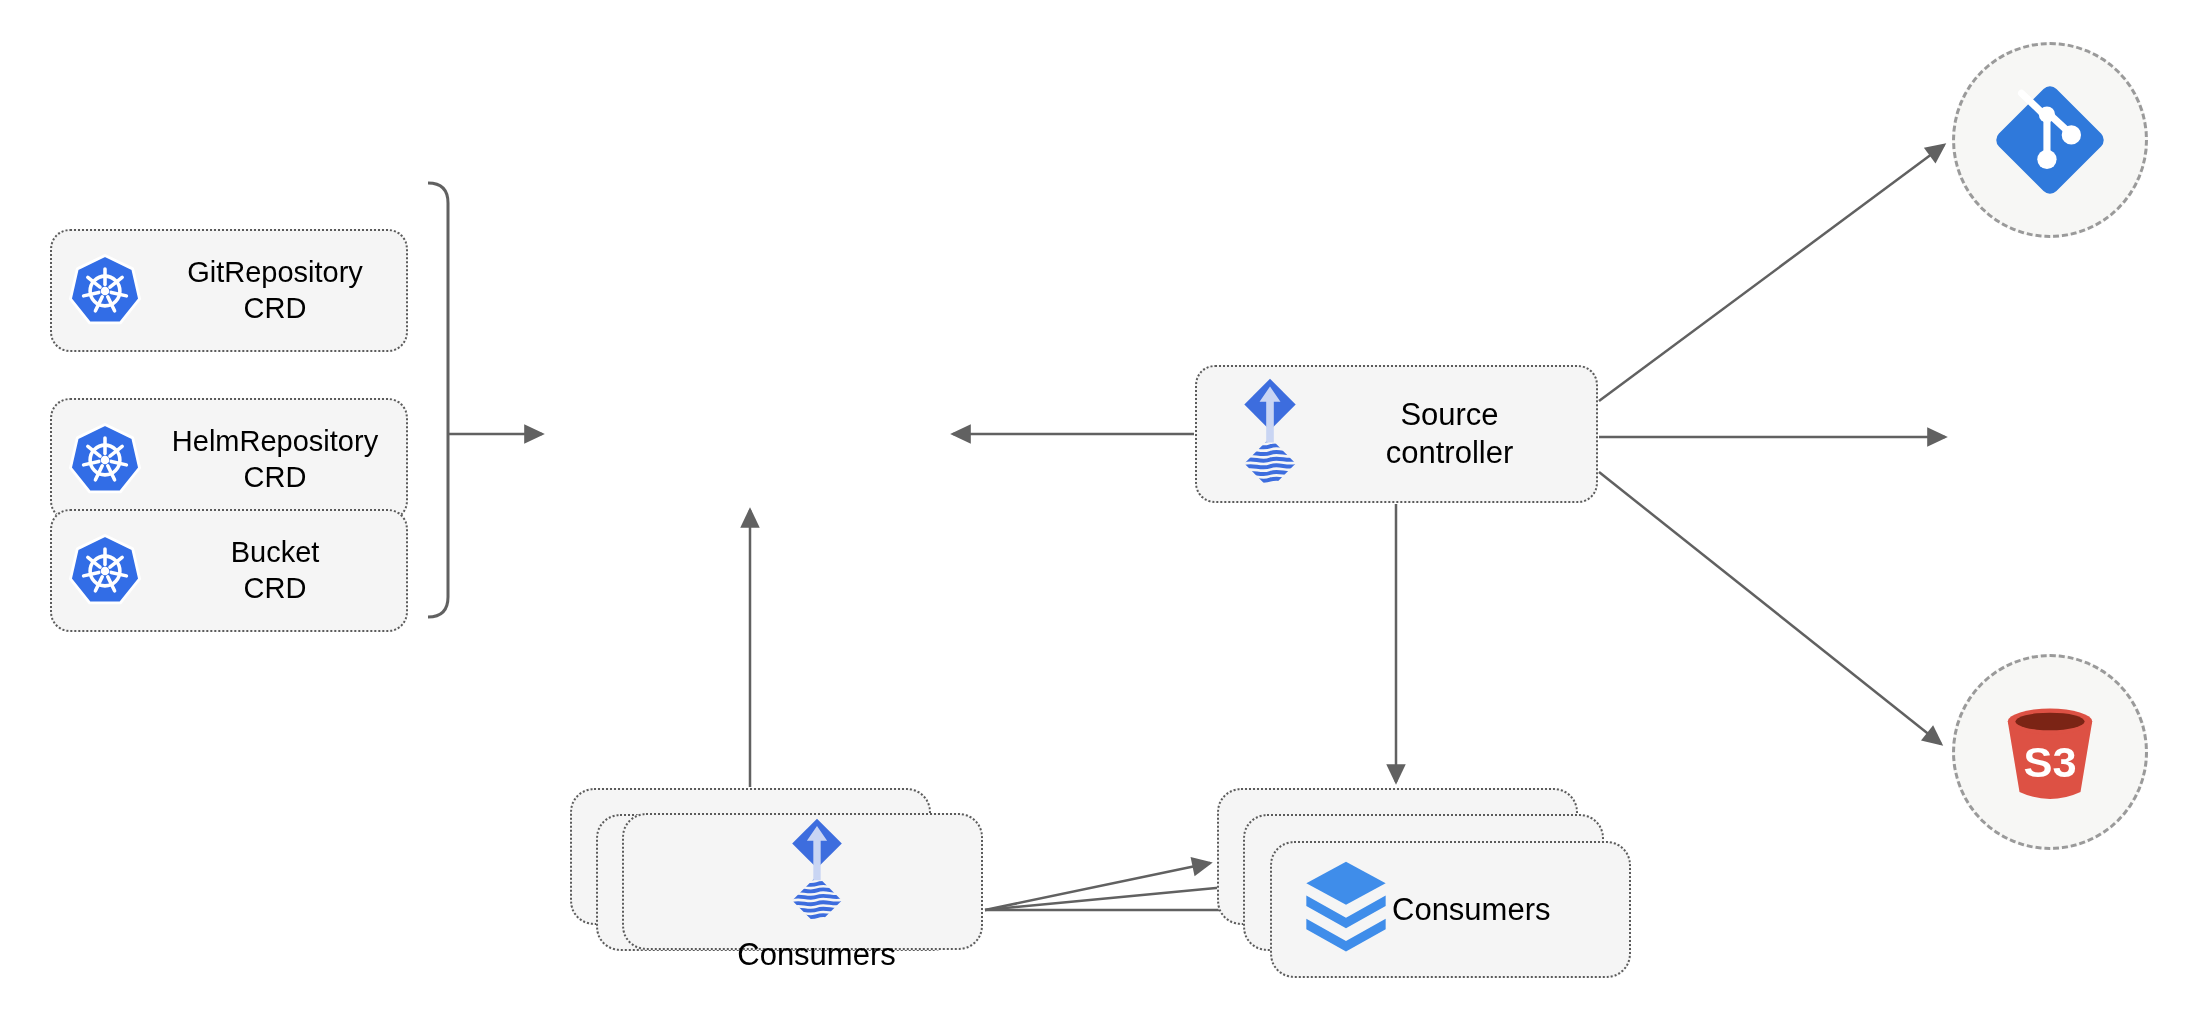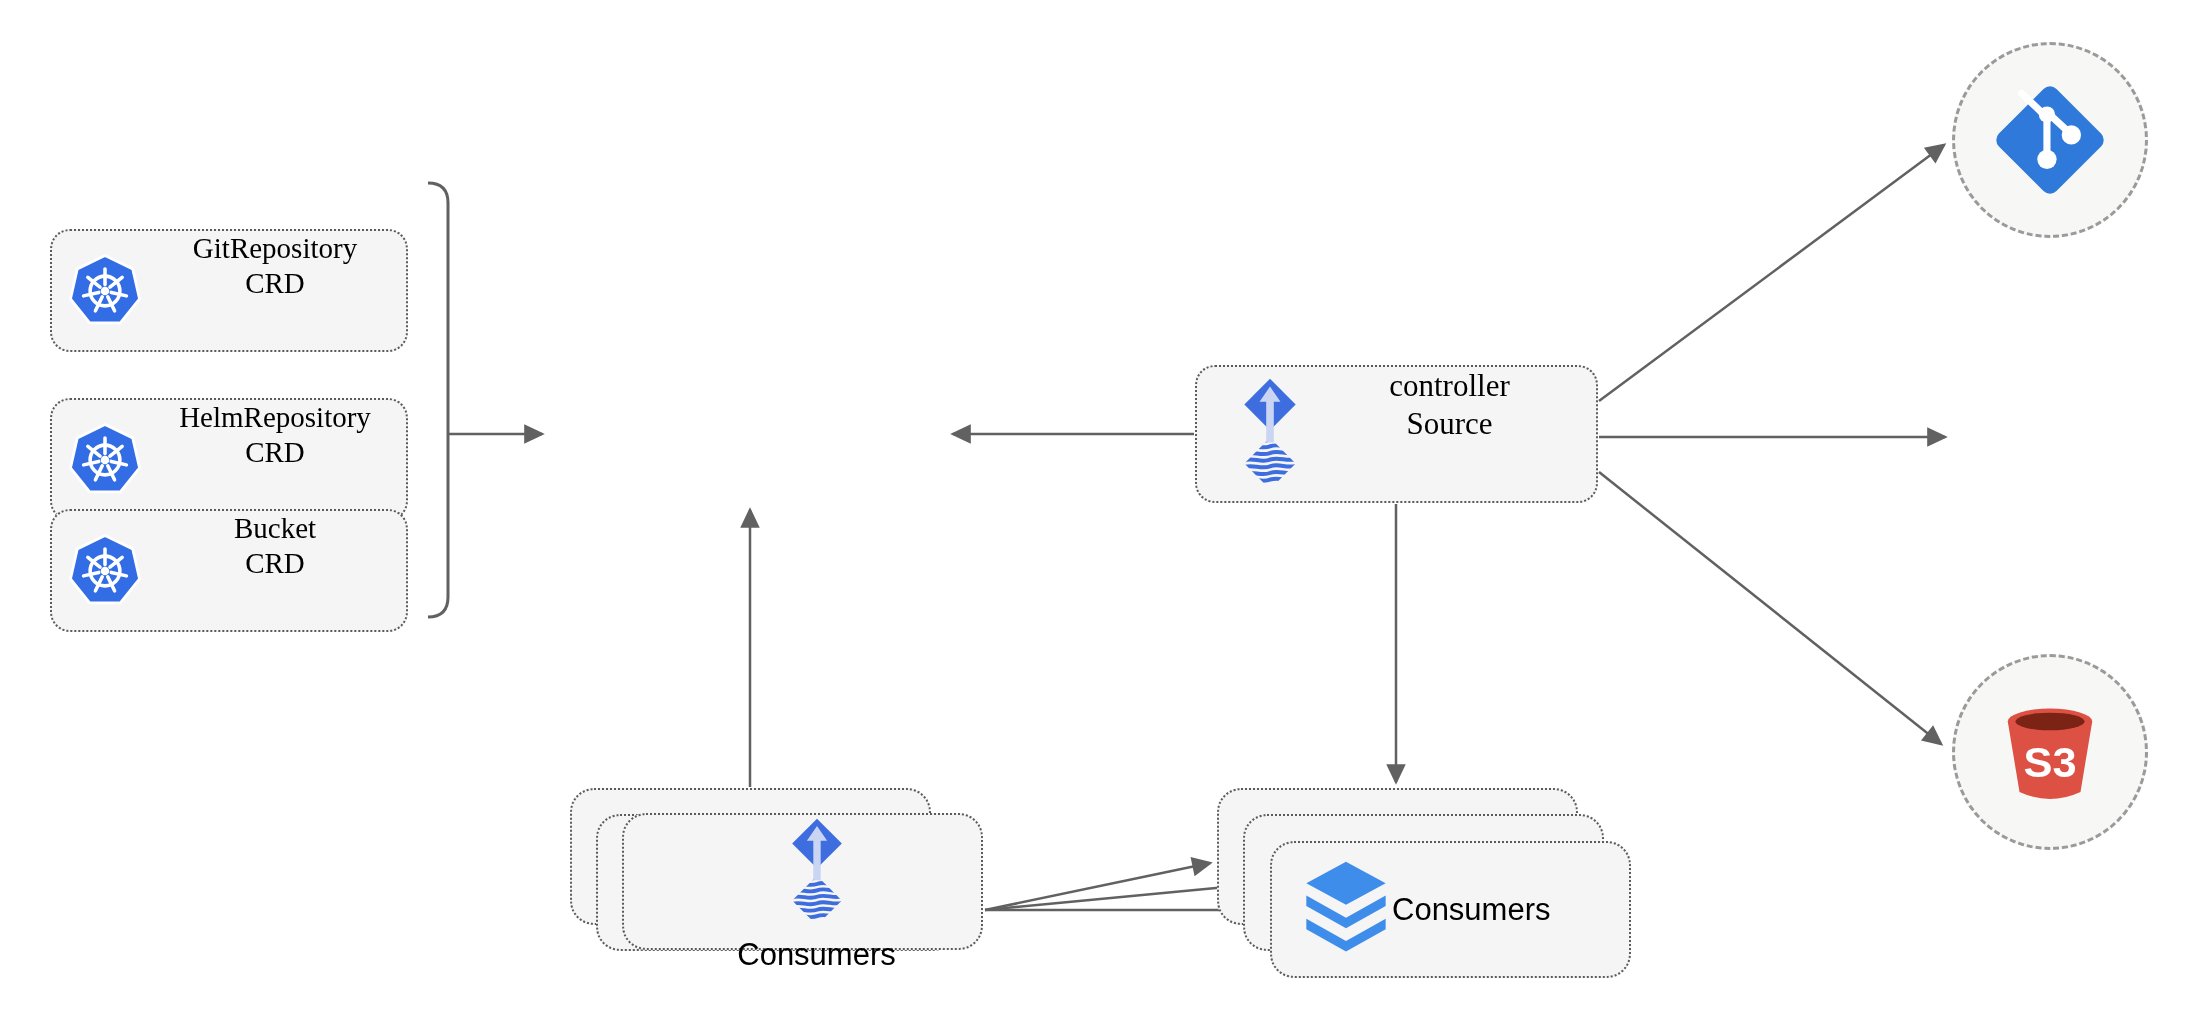--- a/index.html
+++ b/index.html
@@ -4,21 +4,21 @@
 <style>
   html,body{margin:0;padding:0;background:#ffffff;}
   .stage{
     position:relative;width:2196px;height:1030px;background:#ffffff;overflow:hidden;
     font-family:"Liberation Sans",sans-serif;color:#000;
   }
   .connector-layer{position:absolute;left:0;top:0;width:2196px;height:1030px;}
   .node{
     position:absolute;box-sizing:border-box;
     background:#f5f5f5;border:2.5px dotted #5b5b5b;border-radius:20px;
-    display:flex;font-family:Liberation Serif, serif;
+    display:flex;align-items:center;
   }
   .node .icon-cell{flex:0 0 auto;display:flex;align-items:center;justify-content:center;}
   .node .label-cell{flex:1 1 auto;text-align:center;line-height:1.22;}
   .crd-node{left:50px;width:358px;height:123px;padding-left:14px;font-size:29px;}
   .api-node{left:549px;top:365px;width:396px;height:138px;padding-left:22px;font-size:32px;}
   .sc-node{left:1195px;top:365px;width:403px;height:138px;padding-left:40px;font-size:31px;}
   .stack-box{
     position:absolute;box-sizing:border-box;width:361px;height:137px;
     background:#f5f5f5;border:2.5px dotted #5b5b5b;border-radius:24px;
   }
@@ -141,22 +141,22 @@
           <path d="M-30,22 c10,-6 20,2 30,-2 c10,-4 20,4 32,-2"></path>
           <path d="M-30,29 c10,-6 20,2 30,-2 c10,-4 20,4 32,-2"></path>
           <path d="M-30,36 c10,-6 20,2 30,-2 c10,-4 20,4 32,-2"></path>
           <path d="M-30,43 c10,-6 20,2 30,-2 c10,-4 20,4 32,-2"></path>
           <path d="M-30,50 c10,-6 20,2 30,-2 c10,-4 20,4 32,-2"></path>
         </g>
         <polygon points="0,-50 11,-34 4,-34 4,9 -4,9 -4,-34 -11,-34" fill="#C9D5F3"></polygon>
       </svg>
     </span>
     <span class="label-cell two-line">
+      <span>Source</span>
       <span>controller</span>
-      <span>Source</span>
     </span>
   </div>
 
   <div class="stack-box" style="left:570px;top:788px;"></div>
   <div class="stack-box" style="left:596px;top:814px;"></div>
   <div class="stack-box stack-front" style="left:622px;top:813px;flex-direction:column;">
     <span class="icon-cell">
       <svg width="64" height="114" viewBox="-32 -62 64 124">
         <defs>
           <clipPath id="fluxclip-co">

